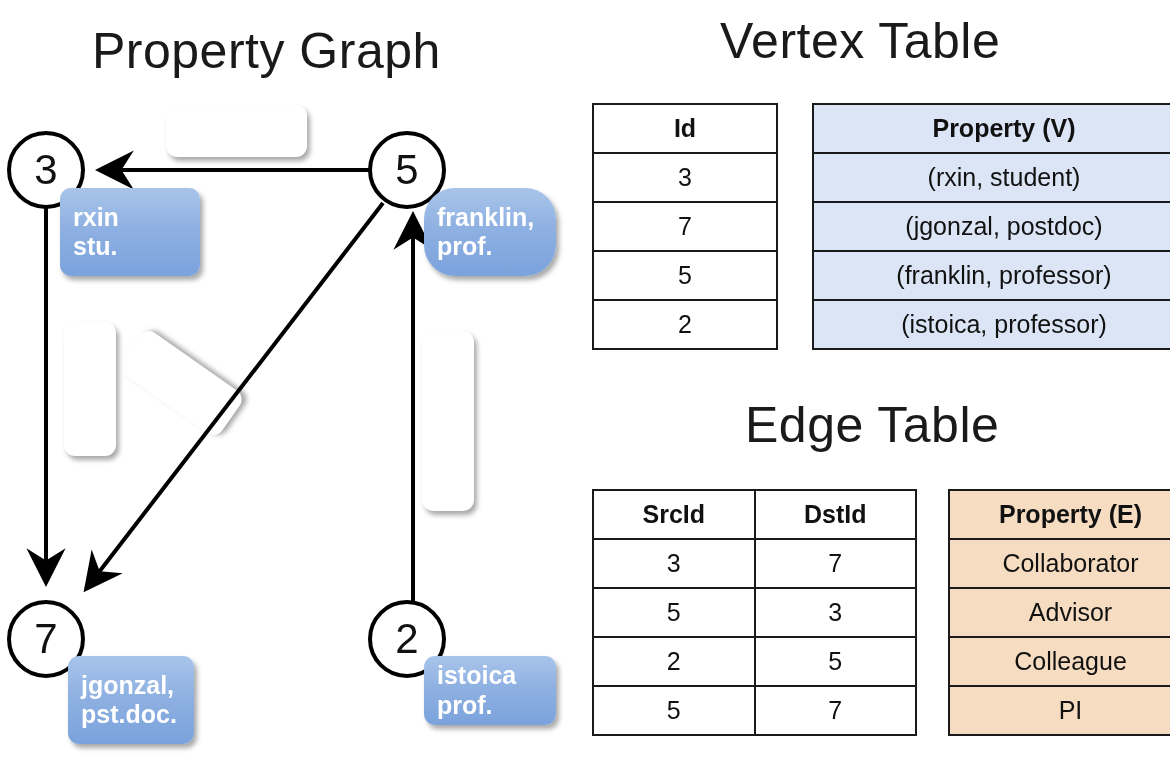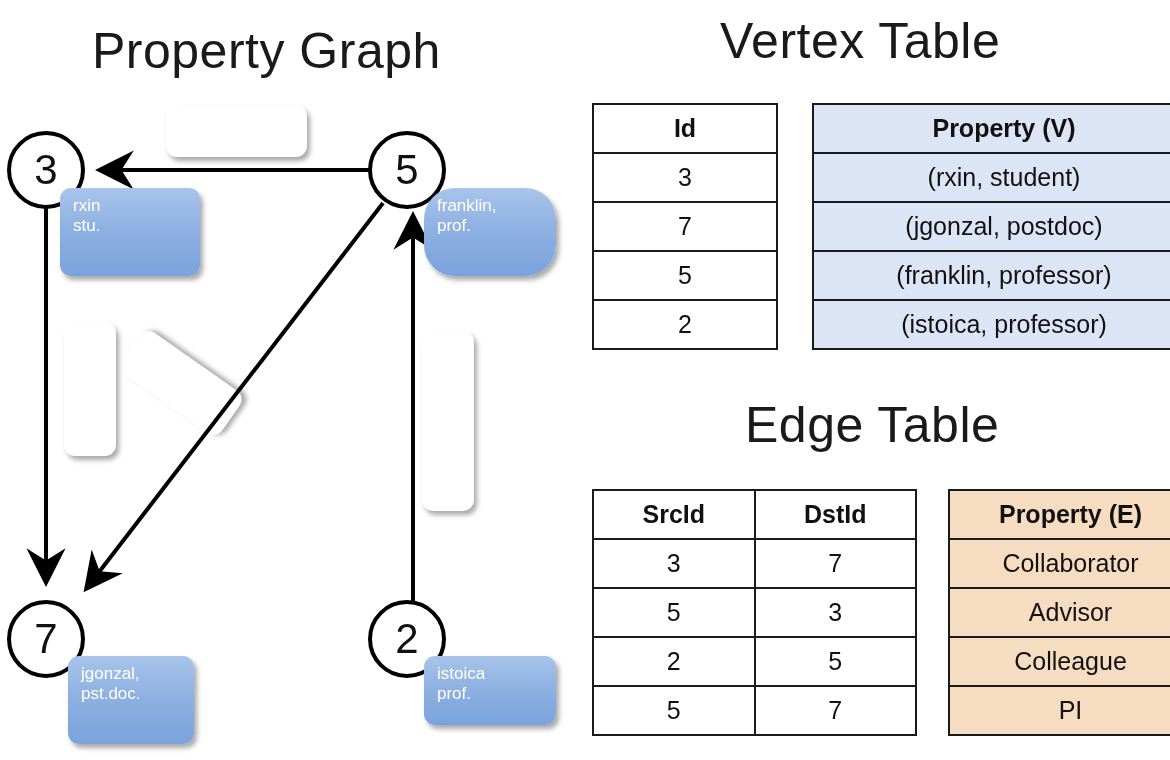--- a/index.html
+++ b/index.html
@@ -13,24 +13,24 @@
   #graph{position:absolute;left:0;top:0;width:585px;height:760px;}
   #edges{position:absolute;left:0;top:0;width:585px;height:760px;}
 
   .node{position:absolute;width:78px;height:78px;border-radius:50%;
         background:#fff;border:4px solid #000;box-sizing:border-box;
         display:flex;align-items:center;justify-content:center;
         font-size:42px;font-weight:300;color:#111;}
 
   .pbox{position:absolute;border-radius:11px;color:#fff;
         box-sizing:border-box;padding:8px 13px;
-        font-size:17px;font-weight:400;line-height:1.18;
+        font-size:25px;font-weight:700;line-height:1.18;
         background:linear-gradient(180deg,#a8c4ea 0%,#8fb1e2 45%,#7aa2dc 100%);
         box-shadow:3px 4px 5px rgba(0,0,0,.34);
-        display:flex;flex-direction:column;justify-content:flex-start;}
+        display:flex;flex-direction:column;justify-content:center;}
 
   .ebox{position:absolute;border-radius:11px;color:#fff;
         box-sizing:border-box;
         font-size:25px;font-weight:300;line-height:1;
         background:linear-gradient(90deg,#f2b26b 0%,#eda css,#e79a42 100%);
         box-shadow:3px 4px 5px rgba(0,0,0,.34);
         display:flex;align-items:center;justify-content:center;}
 
   .ebox.h{background:linear-gradient(180deg,#f3b672 0%,#eba css,#e2993f 100%);}
 

